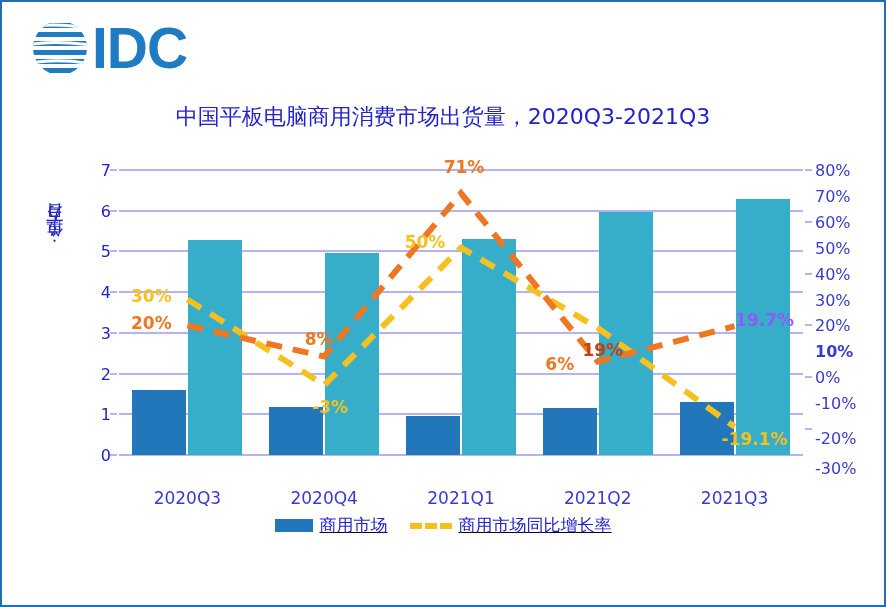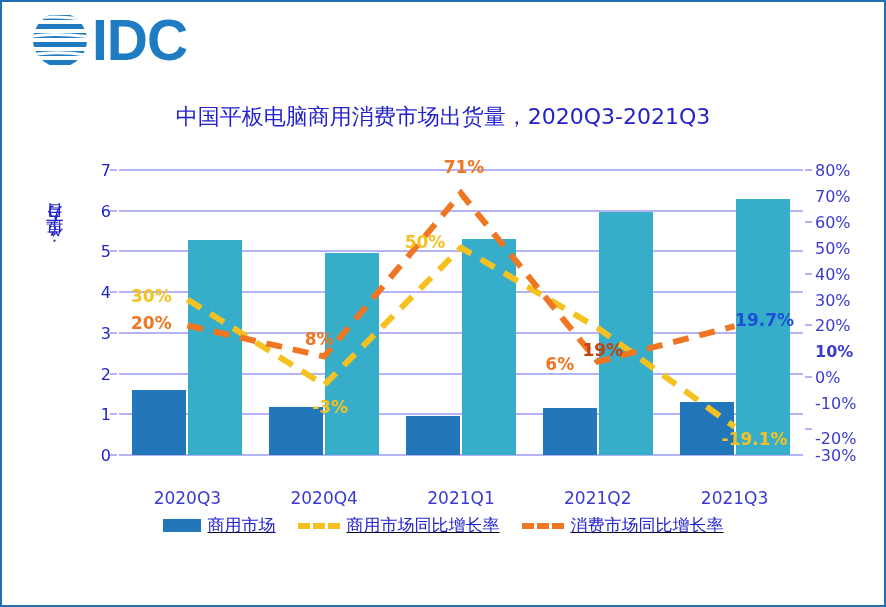--- a/index.html
+++ b/index.html
@@ -10,21 +10,21 @@
     overflow:hidden;
   }
   #page{
     position:relative;
     width:886px;height:607px;
     box-sizing:border-box;
     border:2px solid #1f6fb5;
     background:#fff;
   }
   
-  .logo-wrap{position:absolute;left:28px;top:8px;display:flex;align-items:flex-end;}
+  .logo-wrap{position:absolute;left:28px;top:16px;display:flex;align-items:flex-end;}
   .logo-mark{width:60px;height:60px;}
   .logo-text{
     font-family:"Liberation Sans","DejaVu Sans",sans-serif;
     font-size:57px;font-weight:bold;color:#1f7cc2;letter-spacing:-1px;
     line-height:60px;margin-left:2px;
   }
   
   .chart-title{
     position:absolute;left:0;right:0;top:100px;
     text-align:center;
@@ -152,21 +152,21 @@
       <div class="tick-dash-left" style="top: 121.143px;"></div>
       <div class="gridline" style="top: 80.4286px;"></div>
       <div class="axis-tick-left" style="top: 81.4286px;">5</div>
       <div class="tick-dash-left" style="top: 80.4286px;"></div>
       <div class="gridline" style="top: 39.7143px;"></div>
       <div class="axis-tick-left" style="top: 40.7143px;">6</div>
       <div class="tick-dash-left" style="top: 39.7143px;"></div>
       <div class="gridline" style="top: -1px;"></div>
       <div class="axis-tick-left" style="top: 0px;">7</div>
       <div class="tick-dash-left" style="top: -1px;"></div>
-      <div class="axis-tick-right" style="top: 285px;">-30%</div>
+      <div class="axis-tick-right" style="top: 298px;">-30%</div>
       <div class="axis-tick-right" style="top: 268px;">-20%</div>
       <div class="tick-dash-right" style="top: 258.091px;"></div>
       <div class="axis-tick-right" style="top: 233.182px;">-10%</div>
       <div class="axis-tick-right" style="top: 207.273px;">0%</div>
       <div class="tick-dash-right" style="top: 206.273px;"></div>
       <div class="axis-tick-right" style="top: 181.364px; font-weight: bold;">10%</div>
       <div class="axis-tick-right" style="top: 155.455px;">20%</div>
       <div class="tick-dash-right" style="top: 154.455px;"></div>
       <div class="axis-tick-right" style="top: 129.545px;">30%</div>
       <div class="axis-tick-right" style="top: 103.636px;">40%</div>
@@ -193,39 +193,35 @@
       </svg>
       <div class="dlabel biz" style="left: 32.4px; top: 125.545px; color: rgb(245, 193, 32);">30%</div>
       <div class="dlabel biz" style="left: 211.2px; top: 237.045px; color: rgb(245, 193, 32);">-3%</div>
       <div class="dlabel biz" style="left: 306px; top: 71.7273px; color: rgb(245, 193, 32);">50%</div>
       <div class="dlabel biz" style="left: 483.8px; top: 180.045px; color: #c2410c;">19%</div>
       <div class="dlabel biz" style="left: 635.6px; top: 268.759px; color: rgb(245, 193, 32);">-19.1%</div>
       <div class="dlabel con" style="left: 32.4px; top: 153.455px; color: rgb(239, 118, 34);">20%</div>
       <div class="dlabel con" style="left: 200.2px; top: 168.545px; color: rgb(239, 118, 34);">8%</div>
       <div class="dlabel con" style="left: 345px; top: -2.68182px; color: rgb(239, 118, 34);">71%</div>
       <div class="dlabel con" style="left: 440.8px; top: 193.727px; color: rgb(239, 118, 34);">6%</div>
-      <div class="dlabel con" style="left: 645.6px; top: 150.232px; color: #1d4ed8;">19.7%</div>
+      <div class="dlabel con" style="left: 645.6px; top: 150.232px; color: #8b5cf6;">19.7%</div>
     </div>
 
   <div class="x-labels" id="xlabels">
       <div class="x-label">2020Q3</div>
       <div class="x-label">2020Q4</div>
       <div class="x-label">2021Q1</div>
       <div class="x-label">2021Q2</div>
       <div class="x-label">2021Q3</div>
     </div>
 
   <div class="legend" id="legend">
       <div class="legend-item">
         <span class="swatch" style="background: rgb(34, 119, 187);"></span>
         <span class="legend-label">商用市场</span>
       </div>
       <div class="legend-item">
         <span class="swatch dash" style="border-top-color: rgb(245, 193, 32);"></span>
         <span class="legend-label">商用市场同比增长率</span>
       </div>
-      <div class="legend-item">
-        <span class="swatch dash" style="border-top-color: rgb(239, 118, 34);"></span>
-        <span class="legend-label">消费市场同比增长率</span>
-      </div>
     </div>
 
 </div>
 
 </body></html>

